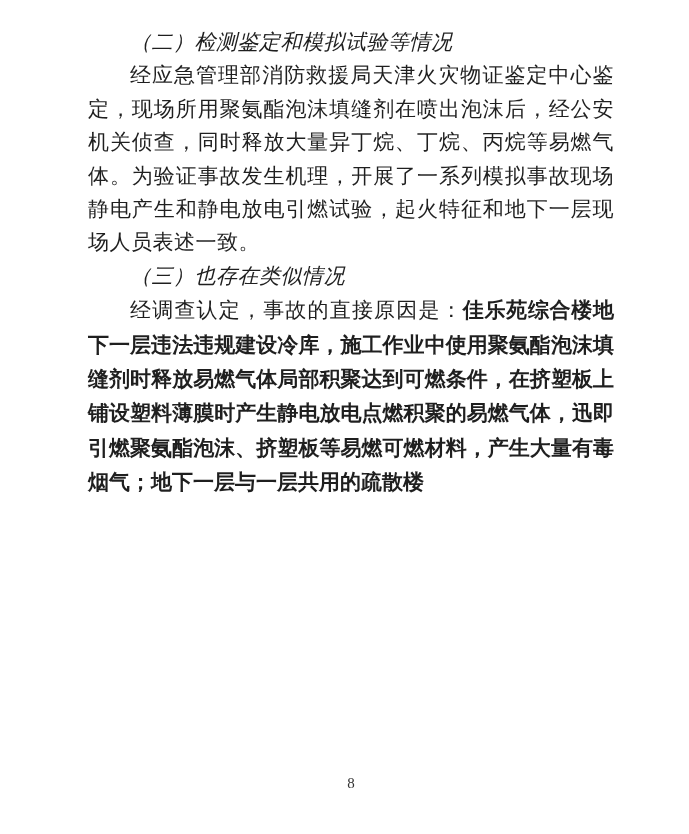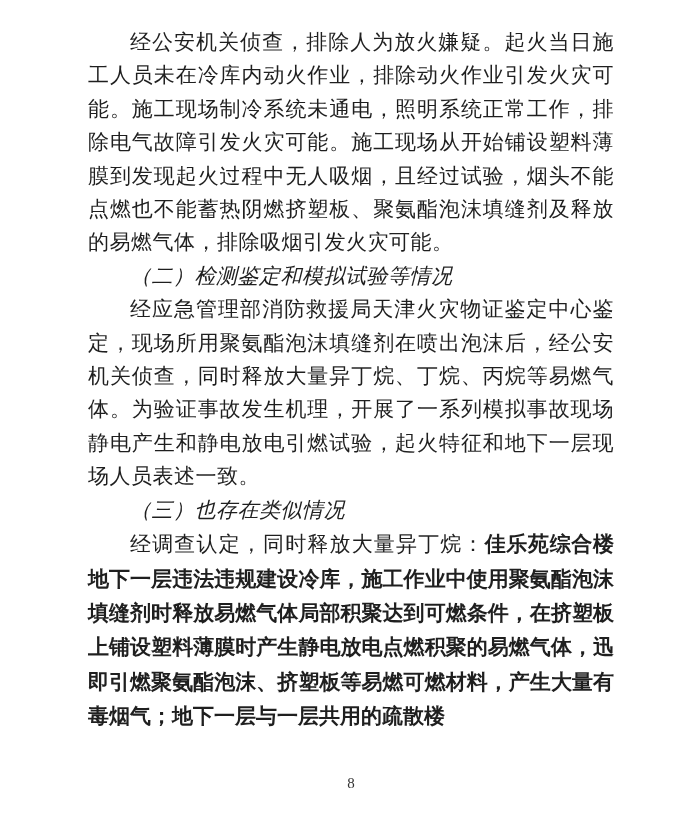--- a/index.html
+++ b/index.html
@@ -49,20 +49,19 @@
     font-family: "Liberation Serif", "DejaVu Serif", serif;
     font-size: 15px;
     color: #333333;
   }
 </style>
 </head>
 <body>
 
 <div class="doc-page">
   <div class="text-column">
-    <p>经公安机关侦查，排除人为放火嫌疑。起火当日施工人员未在冷库内动火作业，排除动火作业引发火灾可能。施工现场制冷系统未通电，照明系统正常工作，排除电气故障引发火灾可能。施工现场从开始铺设塑料薄膜到发现起火过程中无人吸烟，且经过试验，烟头不能点燃也不能蓄热阴燃挤塑板、聚氨酯泡沫填缝剂及释放的易燃气体，排除吸烟引发火灾可能。</p>
     <p class="section-heading">（二）检测鉴定和模拟试验等情况</p>
     <p>经应急管理部消防救援局天津火灾物证鉴定中心鉴定，现场所用聚氨酯泡沫填缝剂在喷出泡沫后，经公安机关侦查，同时释放大量异丁烷、丁烷、丙烷等易燃气体。为验证事故发生机理，开展了一系列模拟事故现场静电产生和静电放电引燃试验，起火特征和地下一层现场人员表述一致。</p>
     <p class="section-heading">（三）也存在类似情况</p>
-    <p><span>经调查认定，同时释放大量异丁烷：</span><span class="emphasis-bold">佳乐苑综合楼地下一层违法违规建设冷库，施工作业中使用聚氨酯泡沫填缝剂时释放易燃气体局部积聚达到可燃条件，在挤塑板上铺设塑料薄膜时产生静电放电点燃积聚的易燃气体，迅即引燃聚氨酯泡沫、挤塑板等易燃可燃材料，产生大量有毒烟气；地下一层与一层共用的疏散楼</span></p>
+    <p><span>经调查认定，事故的直接原因是：</span><span class="emphasis-bold">佳乐苑综合楼地下一层违法违规建设冷库，施工作业中使用聚氨酯泡沫填缝剂时释放易燃气体局部积聚达到可燃条件，在挤塑板上铺设塑料薄膜时产生静电放电点燃积聚的易燃气体，迅即引燃聚氨酯泡沫、挤塑板等易燃可燃材料，产生大量有毒烟气；地下一层与一层共用的疏散楼</span></p>
   </div>
   <div class="page-number">8</div>
 </div>
 
 </body></html>

